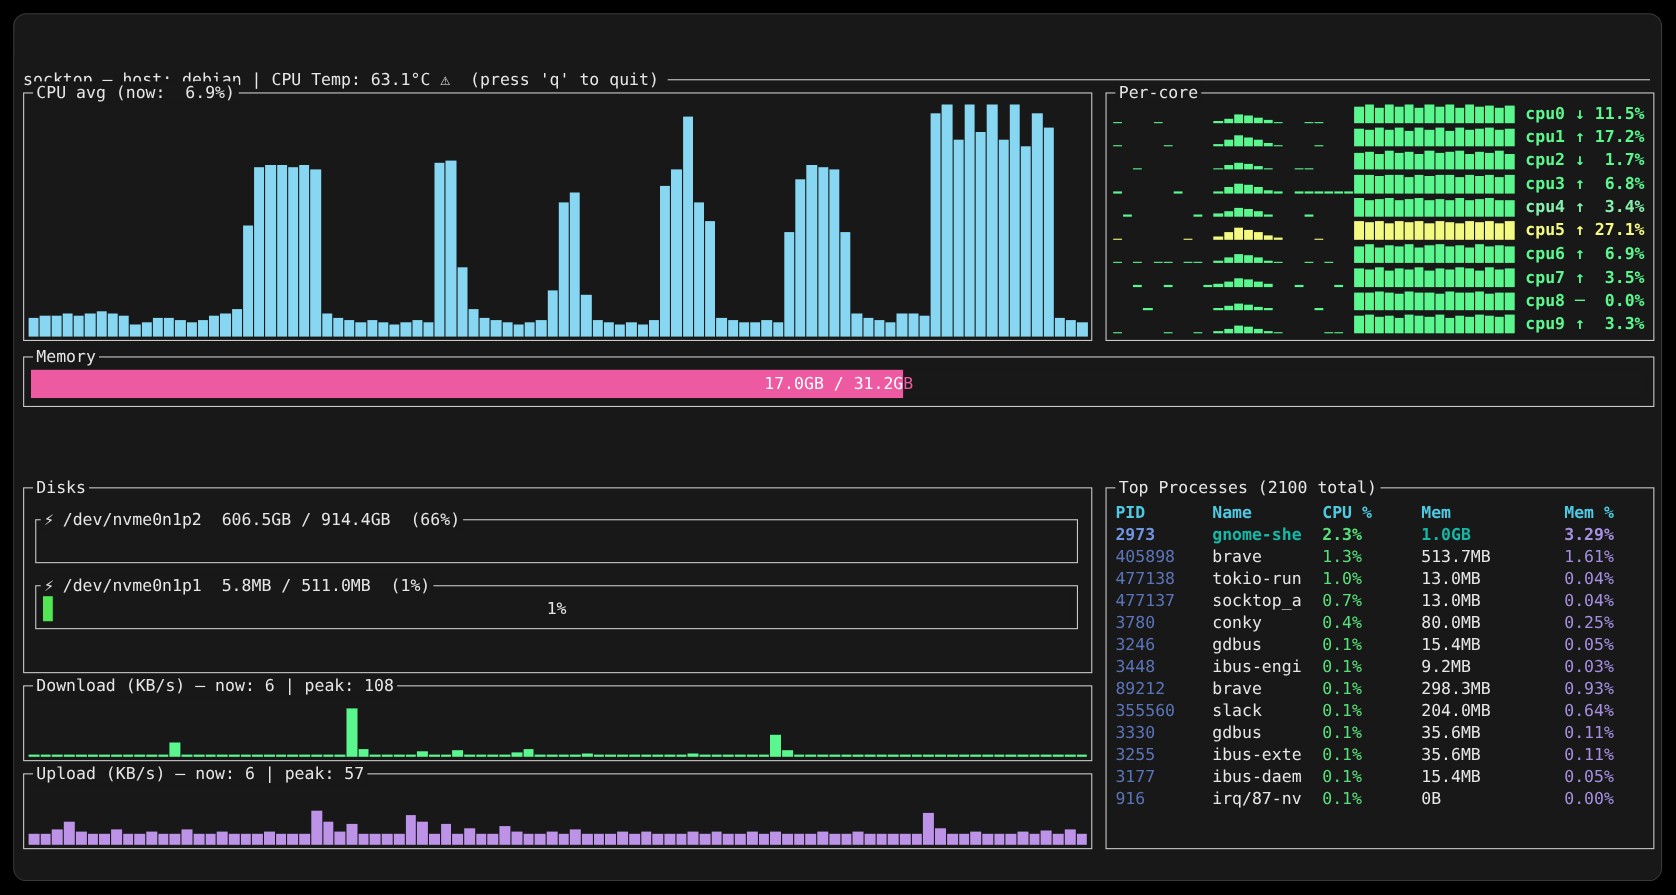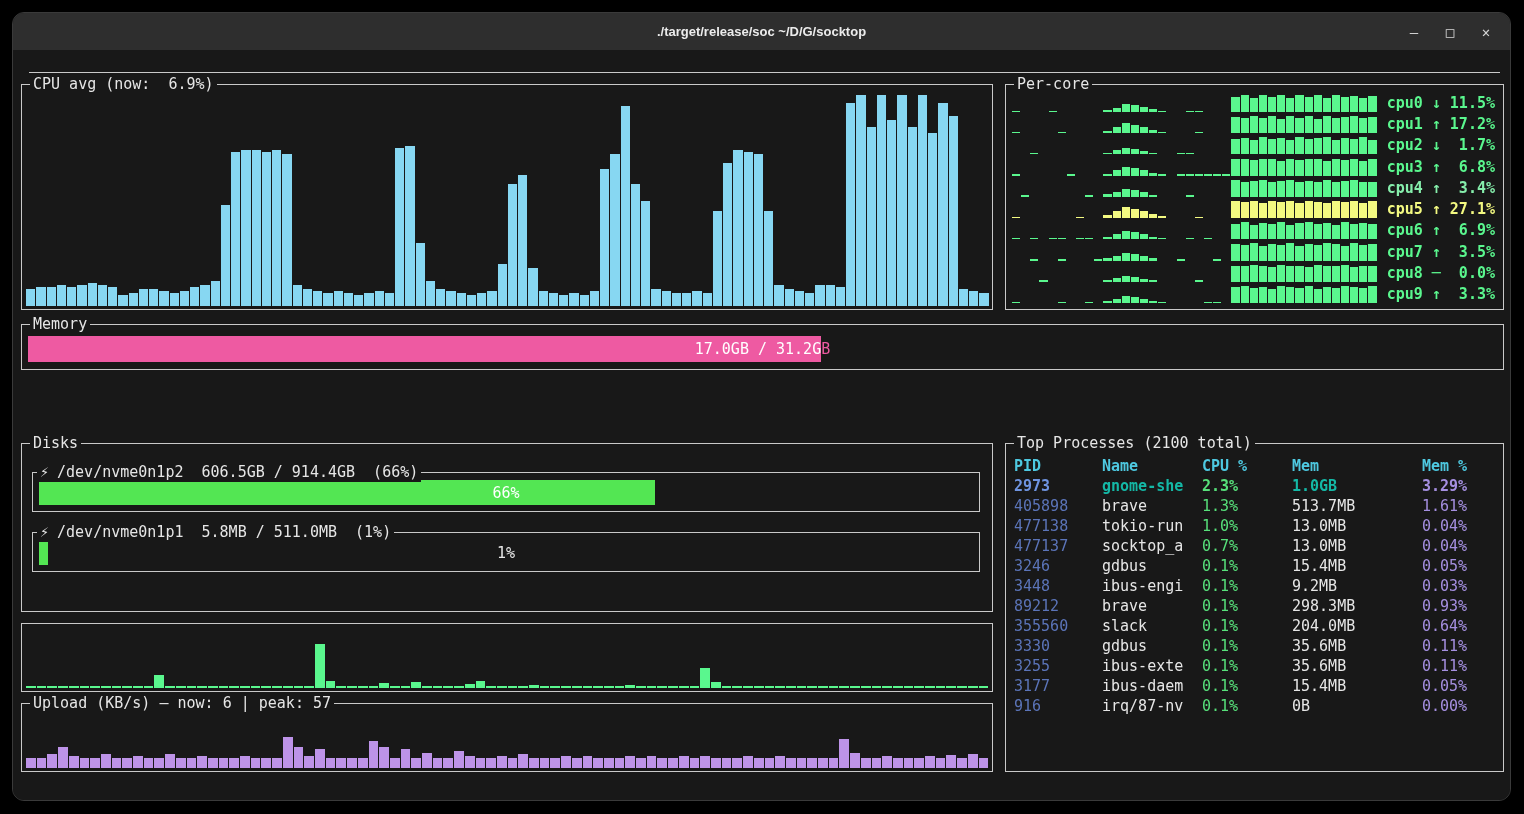--- a/index.html
+++ b/index.html
@@ -60,32 +60,25 @@
   .proc-row .c3{color:#e6e6e6;}
   .proc-row .c4{color:#a58fe0;}
   .proc-row.first span{font-weight:bold;}
   .proc-row.first .c0{color:#6f94e0;}
   .proc-row.first .c1,.proc-row.first .c3{color:#14b8a6;}
 </style>
 </head>
 <body>
 
 <div class="window">
-  <div class="titlebar">
-    <span class="tb-title">./target/release/soc ~/D/G/socktop</span>
-    <div class="tb-controls">
-      <span class="tb-btn">–</span>
-      <span class="tb-btn">□</span>
-      <span class="tb-btn">✕</span>
-    </div>
-  </div>
 
   <div class="term">
 
     <div class="hdr">
+      <span class="hdr-text">socktop — host: debian | CPU Temp: 63.1°C ⚠  (press 'q' to quit)</span>
       <span class="hdr-rule"></span>
     </div>
 
     <div class="panel" id="cpu-avg">
       <span class="panel-title">CPU avg (now:  6.9%)</span>
       <div class="chart">
           <div class="bar" style="background: rgb(135, 215, 242); height: 8%;"></div>
           <div class="bar" style="background: rgb(135, 215, 242); height: 9%;"></div>
           <div class="bar" style="background: rgb(135, 215, 242); height: 9%;"></div>
           <div class="bar" style="background: rgb(135, 215, 242); height: 10%;"></div>
@@ -651,46 +644,39 @@
     </div>
 
 
     <div class="panel" id="disks">
       <span class="panel-title">Disks</span>
       <div class="disk-box" id="disk-0">
         <span class="disk-title">
           <span>⚡</span>
           <span>/dev/nvme0n1p2  606.5GB / 914.4GB  (66%)</span>
         </span>
-        <div class="gauge-slot">
-            <div class="gauge">
-              <div class="g-base" style="color: rgb(230, 230, 230);">66%</div>
-              <div class="g-fill" style="width: 66%; background: rgb(83, 230, 83);">
-                <div class="g-inner" style="width: 151.515%; color: rgb(255, 255, 255);">66%</div>
-              </div>
-            </div>
-          </div>
       </div>
       <div class="disk-box" id="disk-1">
         <span class="disk-title">
           <span>⚡</span>
           <span>/dev/nvme0n1p1  5.8MB / 511.0MB  (1%)</span>
         </span>
         <div class="gauge-slot">
             <div class="gauge">
               <div class="g-base" style="color: rgb(230, 230, 230);">1%</div>
               <div class="g-fill" style="width: 1%; background: rgb(83, 230, 83);">
                 <div class="g-inner" style="width: 10000%; color: rgb(255, 255, 255);">1%</div>
               </div>
             </div>
           </div>
       </div>
     </div>
 
     <div class="panel" id="download">
+      <span class="panel-title">Download (KB/s) — now: 6 | peak: 108</span>
       <div class="chart">
           <div class="bar" style="background: rgb(90, 247, 142); height: 2px;"></div>
           <div class="bar" style="background: rgb(90, 247, 142); height: 2px;"></div>
           <div class="bar" style="background: rgb(90, 247, 142); height: 2px;"></div>
           <div class="bar" style="background: rgb(90, 247, 142); height: 2px;"></div>
           <div class="bar" style="background: rgb(90, 247, 142); height: 2px;"></div>
           <div class="bar" style="background: rgb(90, 247, 142); height: 2px;"></div>
           <div class="bar" style="background: rgb(90, 247, 142); height: 2px;"></div>
           <div class="bar" style="background: rgb(90, 247, 142); height: 2px;"></div>
           <div class="bar" style="background: rgb(90, 247, 142); height: 2px;"></div>
@@ -906,20 +892,27 @@
             <span class="c4">0.04%</span>
           </div>
           <div class="proc-row">
             <span class="c0">477137</span>
             <span class="c1">socktop_a</span>
             <span class="c2">0.7%</span>
             <span class="c3">13.0MB</span>
             <span class="c4">0.04%</span>
           </div>
           <div class="proc-row">
+            <span class="c0">3780</span>
+            <span class="c1">conky</span>
+            <span class="c2">0.4%</span>
+            <span class="c3">80.0MB</span>
+            <span class="c4">0.25%</span>
+          </div>
+          <div class="proc-row">
             <span class="c0">3246</span>
             <span class="c1">gdbus</span>
             <span class="c2">0.1%</span>
             <span class="c3">15.4MB</span>
             <span class="c4">0.05%</span>
           </div>
           <div class="proc-row">
             <span class="c0">3448</span>
             <span class="c1">ibus-engi</span>
             <span class="c2">0.1%</span>

